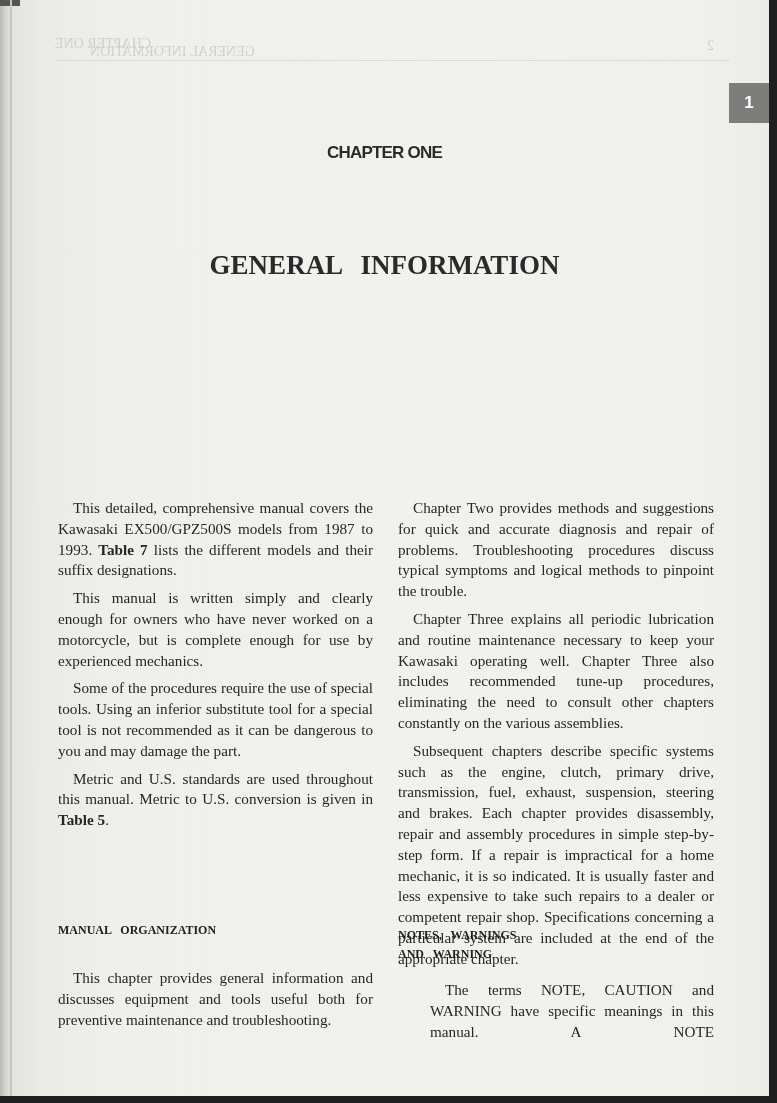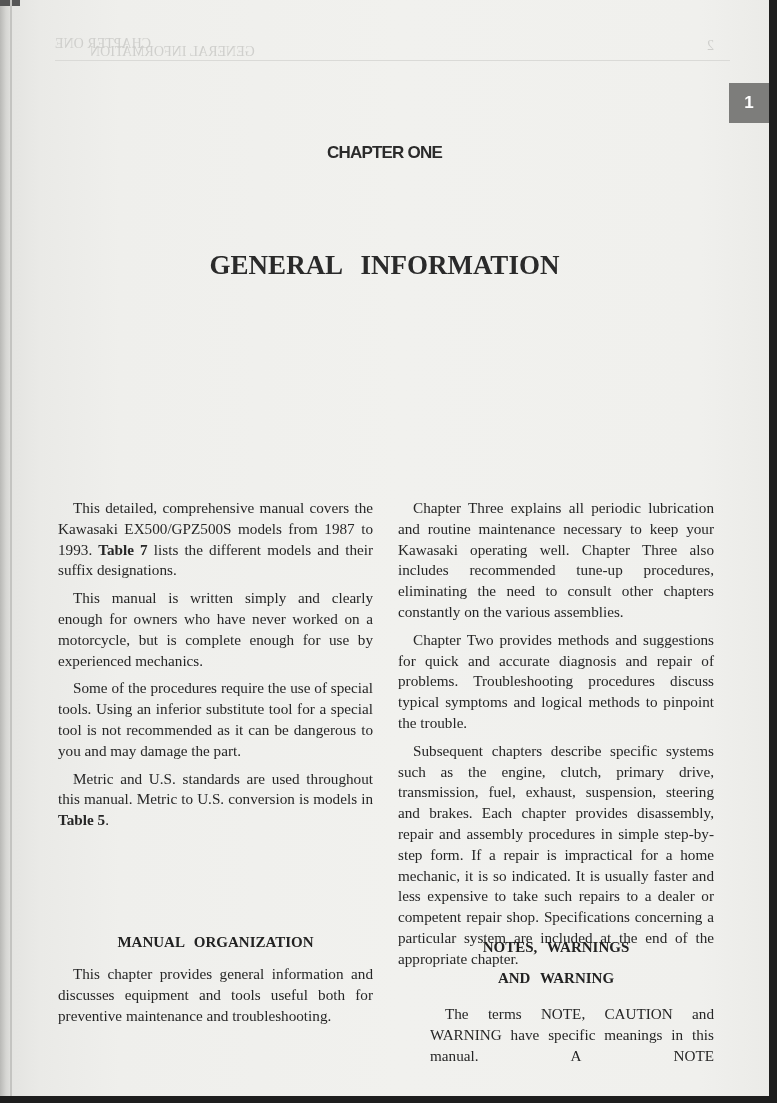--- a/index.html
+++ b/index.html
@@ -116,26 +116,25 @@
       text-align: justify;
     }
     .col-left { left: 58px; top: 498px; width: 315px; }
     .col-right { left: 398px; top: 498px; width: 316px; }
     .col p {
       margin: 0 0 7px 0;
       text-indent: 15px;
     }
     .col p b { font-weight: bold; }
     .section-heading {
-      text-align: center;
       font-weight: bold;
-      font-size: 15px;
+      font-size: 12px;
       word-spacing: 6px;
       color: #222;
-      margin: 12px;
+      margin: 0;
       line-height: 19px;
     }
     .abs { position: absolute; }
   </style>
 </head>
 <body>
 
 <div class="page">
   <div class="top-shadow"></div>
   <div class="gutter-line"></div>
@@ -149,31 +148,31 @@
     <span>1</span>
   </div>
 
   <div class="chapter-label">CHAPTER ONE</div>
   <div class="chapter-title">GENERAL INFORMATION</div>
 
   <div class="col col-left">
     <p><span>This detailed, comprehensive manual covers the Kawasaki EX500/GPZ500S models from 1987 to 1993. </span><b>Table 7</b><span> lists the different models and their suffix designations.</span></p>
     <p>This manual is written simply and clearly enough for owners who have never worked on a motorcycle, but is complete enough for use by experienced mechanics.</p>
     <p>Some of the procedures require the use of special tools. Using an inferior substitute tool for a special tool is not recommended as it can be dangerous to you and may damage the part.</p>
-    <p><span>Metric and U.S. standards are used throughout this manual. Metric to U.S. conversion is models in </span><b>Table 5</b><span>.</span></p>
+    <p><span>Metric and U.S. standards are used throughout this manual. Metric to U.S. conversion is given in </span><b>Table 5</b><span>.</span></p>
   </div>
 
   <div class="col abs" style="left:58px; top:921px; width:315px;">
     <h2 class="section-heading">MANUAL ORGANIZATION</h2>
-    <p style="margin-top:12px;">This chapter provides general information and discusses equipment and tools useful both for preventive maintenance and troubleshooting.</p>
+    <p style="margin-top:28px;">This chapter provides general information and discusses equipment and tools useful both for preventive maintenance and troubleshooting.</p>
   </div>
 
   <div class="col col-right">
+    <p>Chapter Two provides methods and suggestions for quick and accurate diagnosis and repair of problems. Troubleshooting procedures discuss typical symptoms and logical methods to pinpoint the trouble.</p>
     <p>Chapter Three explains all periodic lubrication and routine maintenance necessary to keep your Kawasaki operating well. Chapter Three also includes recommended tune-up procedures, eliminating the need to consult other chapters constantly on the various assemblies.</p>
-    <p>Chapter Two provides methods and suggestions for quick and accurate diagnosis and repair of problems. Troubleshooting procedures discuss typical symptoms and logical methods to pinpoint the trouble.</p>
     <p>Subsequent chapters describe specific systems such as the engine, clutch, primary drive, transmission, fuel, exhaust, suspension, steering and brakes. Each chapter provides disassembly, repair and assembly procedures in simple step-by-step form. If a repair is impractical for a home mechanic, it is so indicated. It is usually faster and less expensive to take such repairs to a dealer or competent repair shop. Specifications concerning a particular system are included at the end of the appropriate chapter.</p>
   </div>
 
   <div class="col abs" style="left:398px; top:926px; width:316px;">
     <h2 class="section-heading">NOTES, WARNINGS</h2>
     <h2 class="section-heading">AND WARNING</h2>
     <p style="margin-top:16px; text-align-last: justify; margin-left: 32px;">The terms NOTE, CAUTION and WARNING have specific meanings in this manual. A NOTE</p>
   </div>
 </div>
 

